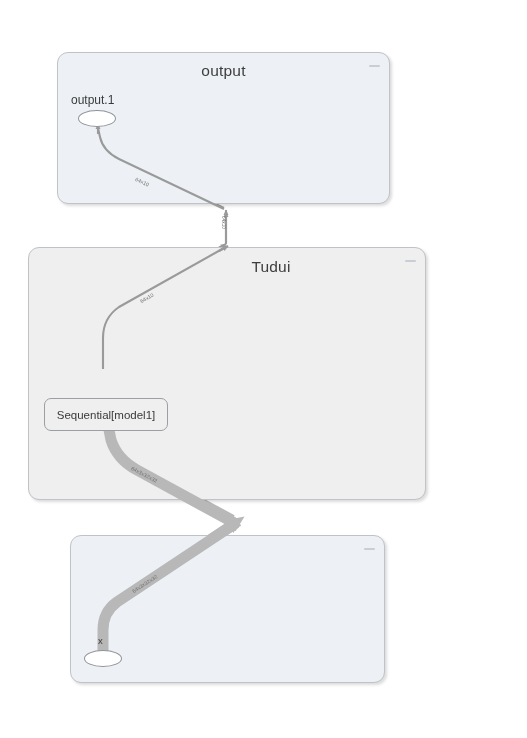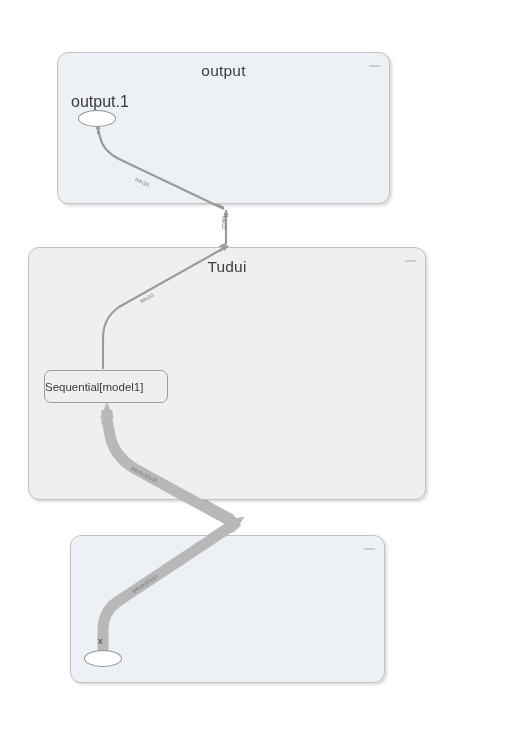--- a/index.html
+++ b/index.html
@@ -92,25 +92,26 @@
 
   
   .node-box {
     position: absolute;
     background: #efefef;
     border: 1px solid #9b9fa3;
     border-radius: 7px;
     box-sizing: border-box;
     display: flex;
     align-items: center;
-    justify-content: flex-start;
+    justify-content: center;
     font-size: 11.5px;
     color: #3a3a3a;
     white-space: nowrap;
     cursor: pointer;
+    margin-top: 28px;
   }
   #node-sequential {
     left: 44px;
     top: 370px;
     width: 124px;
     height: 33px;
   }
 
   .node-ellipse-wrap {
     position: absolute;
@@ -122,21 +123,21 @@
     width: 38px;
     height: 17px;
     background: #ffffff;
     border: 1px solid #8f9398;
     border-radius: 50%;
     box-sizing: border-box;
   }
   .node-ellipse-label {
     position: absolute;
     white-space: nowrap;
-    font-size: 16px;
+    font-size: 12px;
     color: #3a3a3a;
   }
 
   #node-output1 { left: 78px; top: 110px; }
   #node-output1 .node-ellipse-label {
     left: -7px;
     top: -17px;
   }
 
   #node-x { left: 84px; top: 650px; }
@@ -201,21 +202,21 @@
   </svg>
 
   <div class="cluster" id="cluster-output">
     <div class="collapse-icon"></div>
   </div>
   <div class="cluster-title" style="left:57px; top:62px; width:333px;">output</div>
 
   <div class="cluster" id="cluster-tudui">
     <div class="collapse-icon"></div>
   </div>
-  <div class="cluster-title" style="left:28px; top:258px; width:398px;">Tudui</div>
+  <div class="cluster-title" style="left:28px; top:258px; width:398px;padding-left:44px;">Tudui</div>
 
   <div class="cluster" id="cluster-input">
     <div class="collapse-icon"></div>
   </div>
 
   <svg class="graph-svg" viewBox="0 0 527 738" xmlns="http://www.w3.org/2000/svg">
     <defs>
       <marker id="arrow-thin2" markerWidth="7" markerHeight="7" refX="5.4" refY="2.6" orient="auto" markerUnits="userSpaceOnUse">
         <path d="M0,0 L6,2.6 L0,5.2 z" fill="#9a9a9a"></path>
       </marker>

